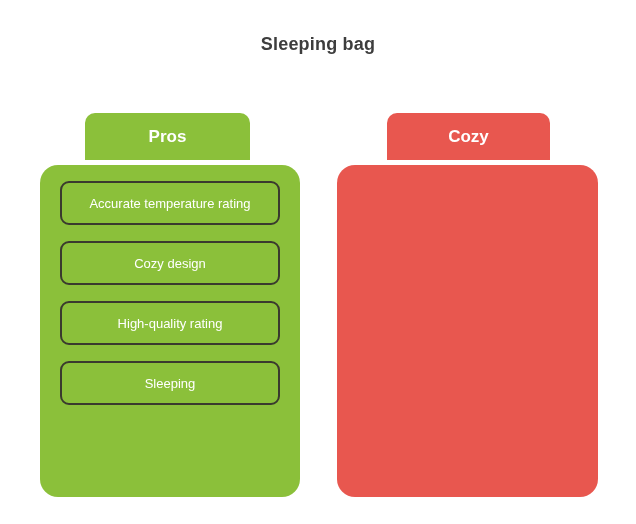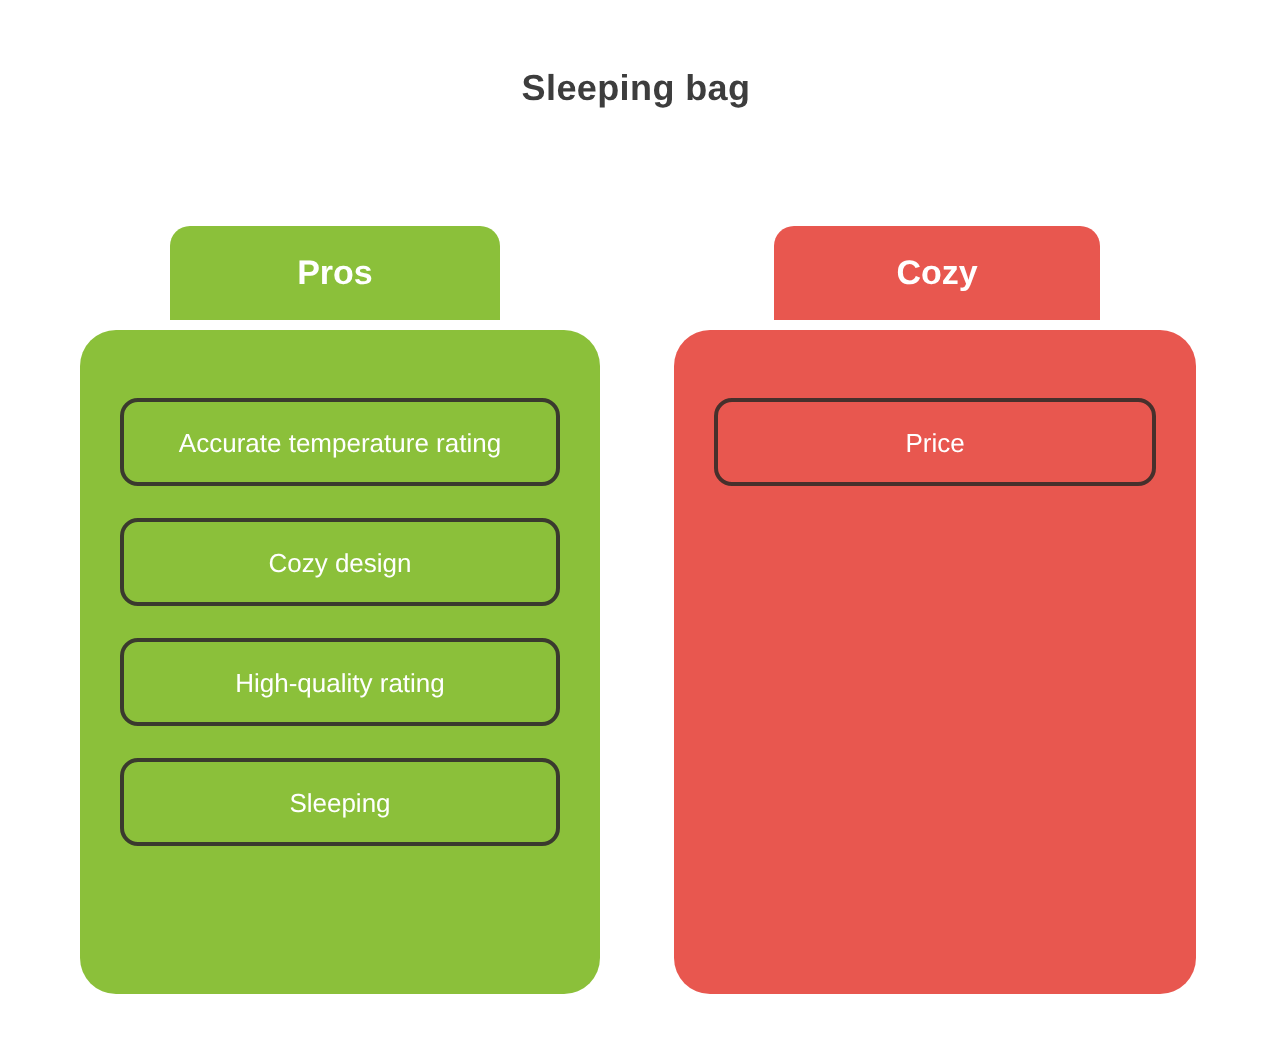--- a/index.html
+++ b/index.html
@@ -67,21 +67,21 @@
   }
 
   
   .col-body {
     position: absolute;
     top: 52px;
     left: 0;
     height: 332px;
     border-radius: 18px;
     box-sizing: border-box;
-    padding: 34px 20px;
+    padding: 16px 20px;
   }
   .column-pros .col-body {
     width: 260px;
     background: #8bc03a;
   }
   .column-cons .col-body {
     width: 261px;
     background: #e8574f;
   }
 
@@ -116,17 +116,16 @@
       <div class="item">Accurate temperature rating</div>
       <div class="item">Cozy design</div>
       <div class="item">High-quality rating</div>
       <div class="item">Sleeping</div>
     </div>
   </div>
 
   <div class="column column-cons">
     <div class="col-header">Cozy</div>
     <div class="col-body">
-      <div class="item">Price</div>
     </div>
   </div>
 
 </div>
 
 </body></html>

